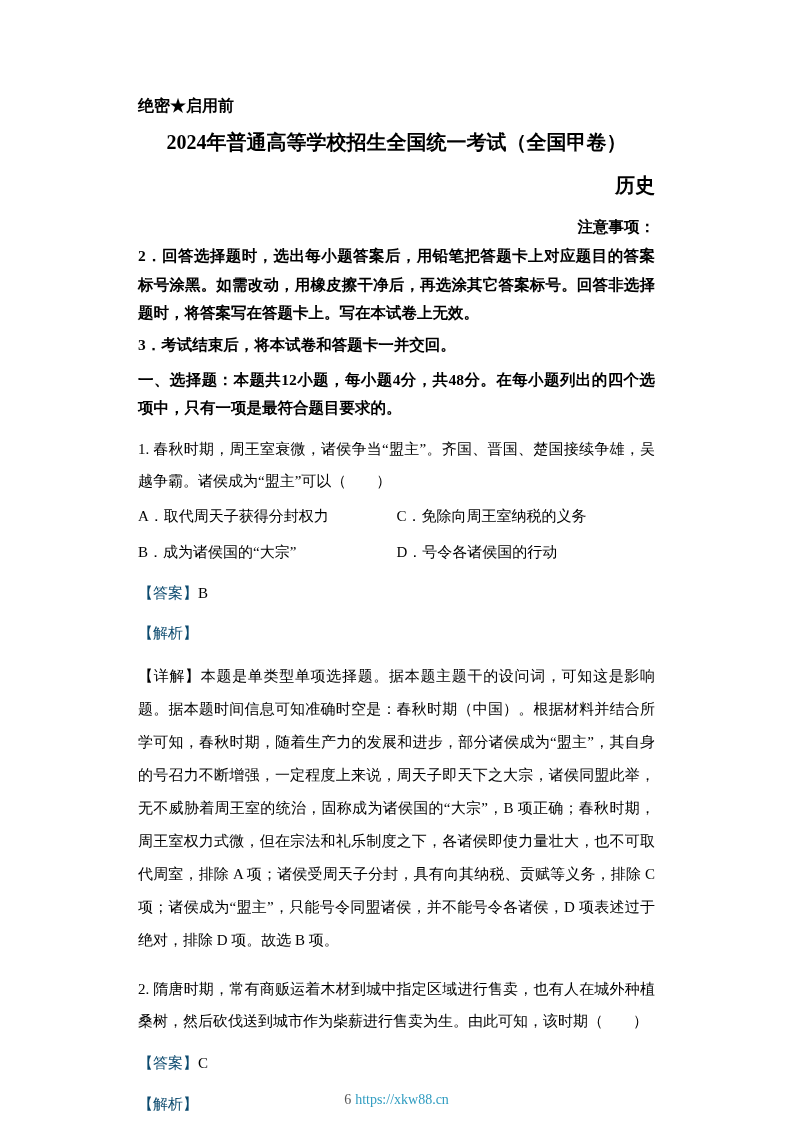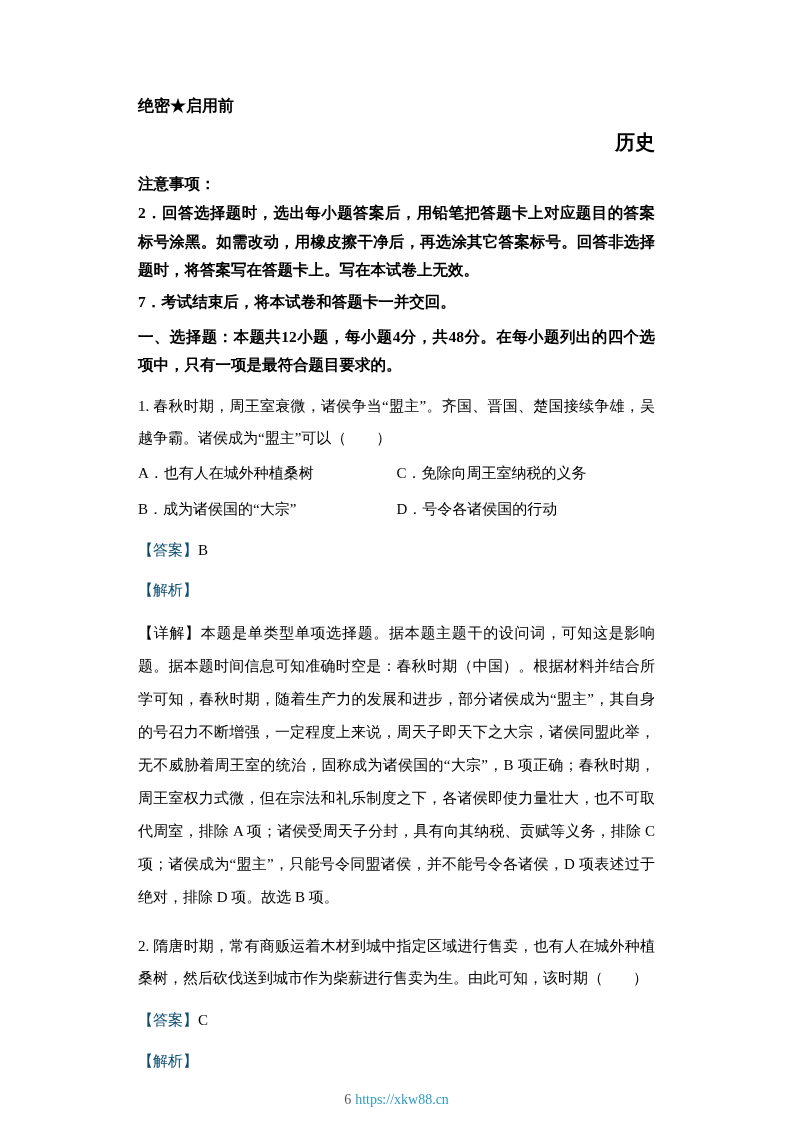--- a/index.html
+++ b/index.html
@@ -34,20 +34,21 @@
   .subject {
     text-align: right;
     font-size: 20px;
     font-weight: bold;
     margin: 0 0 18px 0;
   }
   .notice-heading {
     font-weight: bold;
     font-size: 15.5px;
     margin: 0 0 4px 0;
+    text-align: right;
   }
   .notice {
     font-weight: bold;
     font-size: 15.5px;
     line-height: 1.85;
     margin: 0 0 3px 0;
     text-align: justify;
   }
   .section-heading {
     font-weight: bold;
@@ -94,32 +95,33 @@
     cursor: pointer;
   }
 </style>
 </head>
 <body>
 
 <div class="page">
 
   <div class="classification">绝密★启用前</div>
 
+  <h1 class="title">2024年普通高等学校招生全国统一考试（全国甲卷）</h1>
   <h2 class="subject">历史</h2>
 
   <div class="notice-heading">注意事项：</div>
   <p class="notice">2．回答选择题时，选出每小题答案后，用铅笔把答题卡上对应题目的答案标号涂黑。如需改动，用橡皮擦干净后，再选涂其它答案标号。回答非选择题时，将答案写在答题卡上。写在本试卷上无效。</p>
-  <p class="notice">7．考试结束后，将本试卷和答题卡一并交回。</p>
+  <p class="notice">3．考试结束后，将本试卷和答题卡一并交回。</p>
 
   <p class="section-heading">一、选择题：本题共12小题，每小题4分，共48分。在每小题列出的四个选项中，只有一项是最符合题目要求的。</p>
 
   <section>
     <p class="stem">1. 春秋时期，周王室衰微，诸侯争当“盟主”。齐国、晋国、楚国接续争雄，吴越争霸。诸侯成为“盟主”可以（　　）</p>
     <div class="options">
-      <span>A．也有人在城外种植桑树</span>
+      <span>A．取代周天子获得分封权力</span>
       <span>C．免除向周王室纳税的义务</span>
       <span>B．成为诸侯国的“大宗”</span>
       <span>D．号令各诸侯国的行动</span>
     </div>
     <p class="answer-line"><span class="teal">【答案】</span><span>B</span></p>
     <p class="analysis-line"><span class="teal">【解析】</span></p>
     <p class="detail"><span>【详解】</span><span>本题是单类型单项选择题。据本题主题干的设问词，可知这是影响题。据本题时间信息可知准确时空是：春秋时期（中国）。根据材料并结合所学可知，春秋时期，随着生产力的发展和进步，部分诸侯成为“盟主”，其自身的号召力不断增强，一定程度上来说，周天子即天下之大宗，诸侯同盟此举，无不威胁着周王室的统治，固称成为诸侯国的“大宗”，B 项正确；春秋时期，周王室权力式微，但在宗法和礼乐制度之下，各诸侯即使力量壮大，也不可取代周室，排除 A 项；诸侯受周天子分封，具有向其纳税、贡赋等义务，排除 C 项；诸侯成为“盟主”，只能号令同盟诸侯，并不能号令各诸侯，D 项表述过于绝对，排除 D 项。故选 B 项。</span></p>
   </section>
 
   <section>

